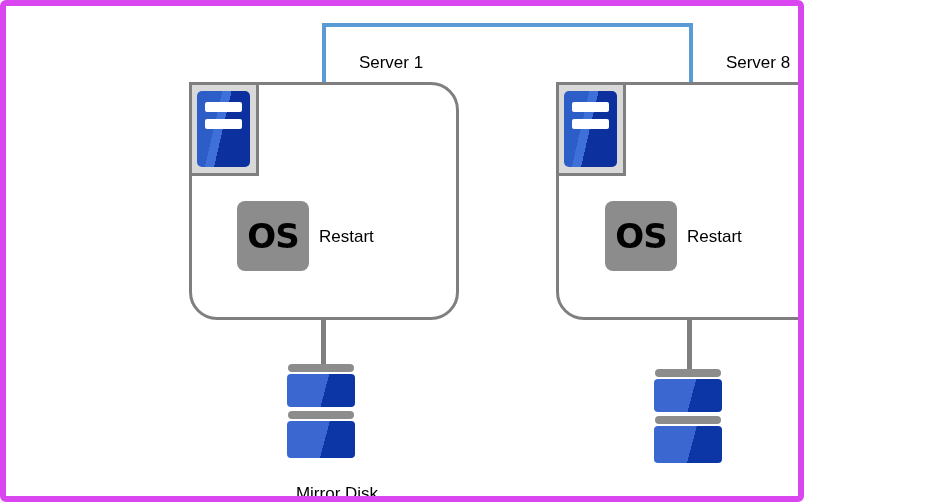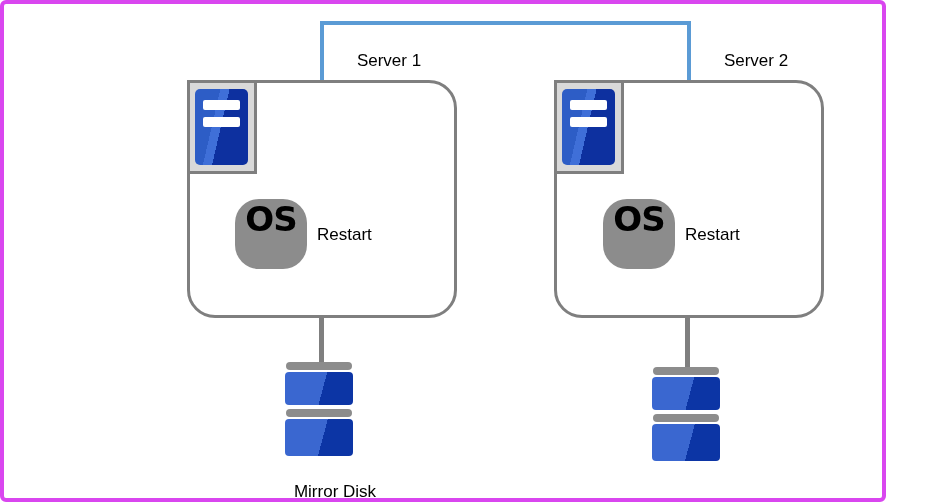--- a/index.html
+++ b/index.html
@@ -5,24 +5,24 @@
   html, body {
     margin: 0;
     padding: 0;
     background: #ffffff;
     font-family: "Liberation Sans", sans-serif;
   }
   * { box-sizing: border-box; }
 
   .canvas {
     position: relative;
-    width: 886px;
+    width: 804px;
     height: 502px;
     background: #ffffff;
-    border: 4px solid #d946ef;
+    border: 6px solid #d946ef;
     border-radius: 6px;
     overflow: hidden;
   }
 
   
   .link {
     position: absolute;
     left: 316px;
     top: 17px;
     width: 371px;
@@ -91,23 +91,23 @@
   .slot.one { top: 11px; }
   .slot.two { top: 28px; }
 
   
   .os-chip {
     position: absolute;
     top: 195px;
     width: 72px;
     height: 70px;
     background: #8c8c8c;
-    border-radius: 24px;
+    border-radius: 8px;
     display: flex;
-    align-items: flex-start;
+    align-items: center;
     justify-content: center;
   }
   .os-chip.s1 { left: 231px; }
   .os-chip.s2 { left: 599px; }
   .os-text {
     font-family: "DejaVu Sans", sans-serif;
     font-weight: bold;
     font-size: 34px;
     letter-spacing: -1px;
     color: #000000;
@@ -164,21 +164,21 @@
   }
 </style>
 </head>
 <body>
 
 <div class="canvas">
 
   <div class="link"></div>
 
   <div class="label server-label s1">Server 1</div>
-  <div class="label server-label s2">Server 2</div>
+  <div class="label server-label s2">Server 8</div>
 
   <div class="server-box s1"></div>
   <div class="server-box s2"></div>
 
   <div class="badge s1">
     <div class="tower">
       <div class="slot one"></div>
       <div class="slot two"></div>
     </div>
   </div>

